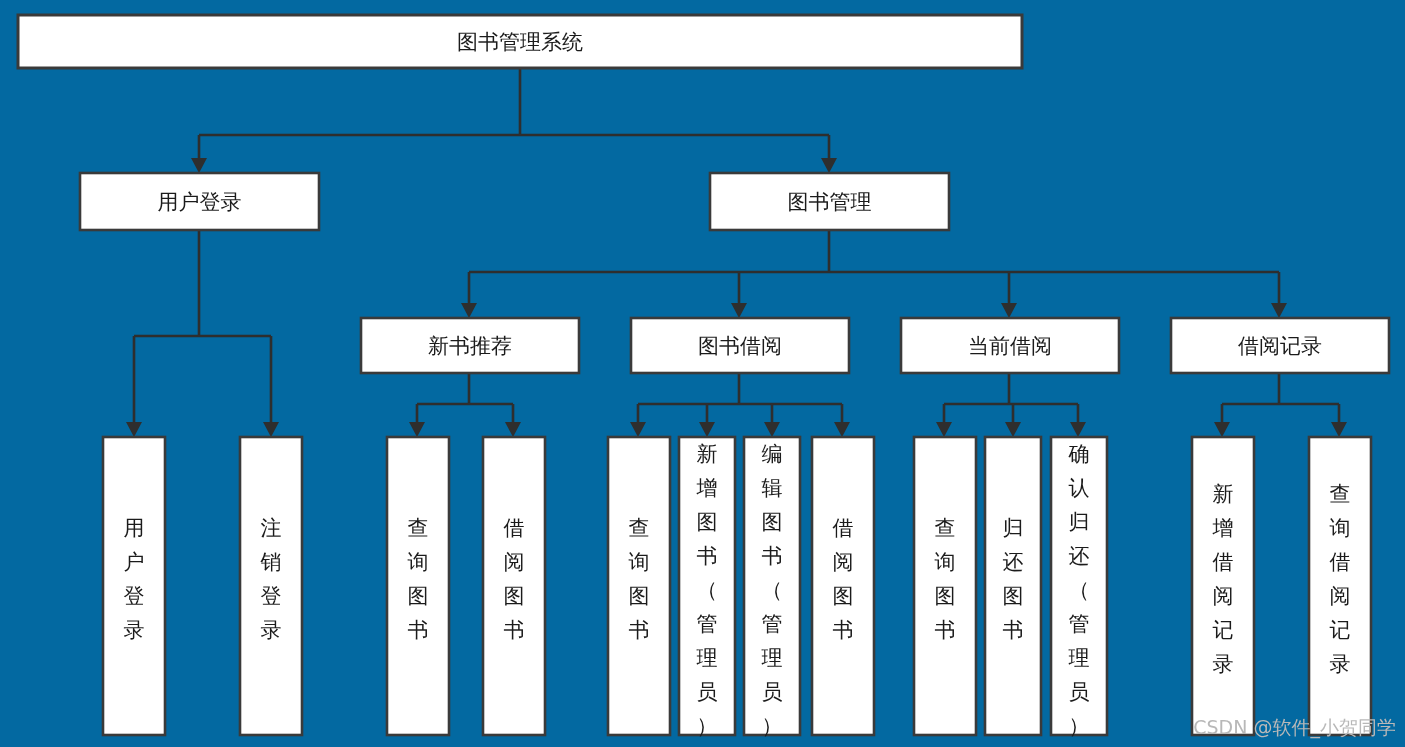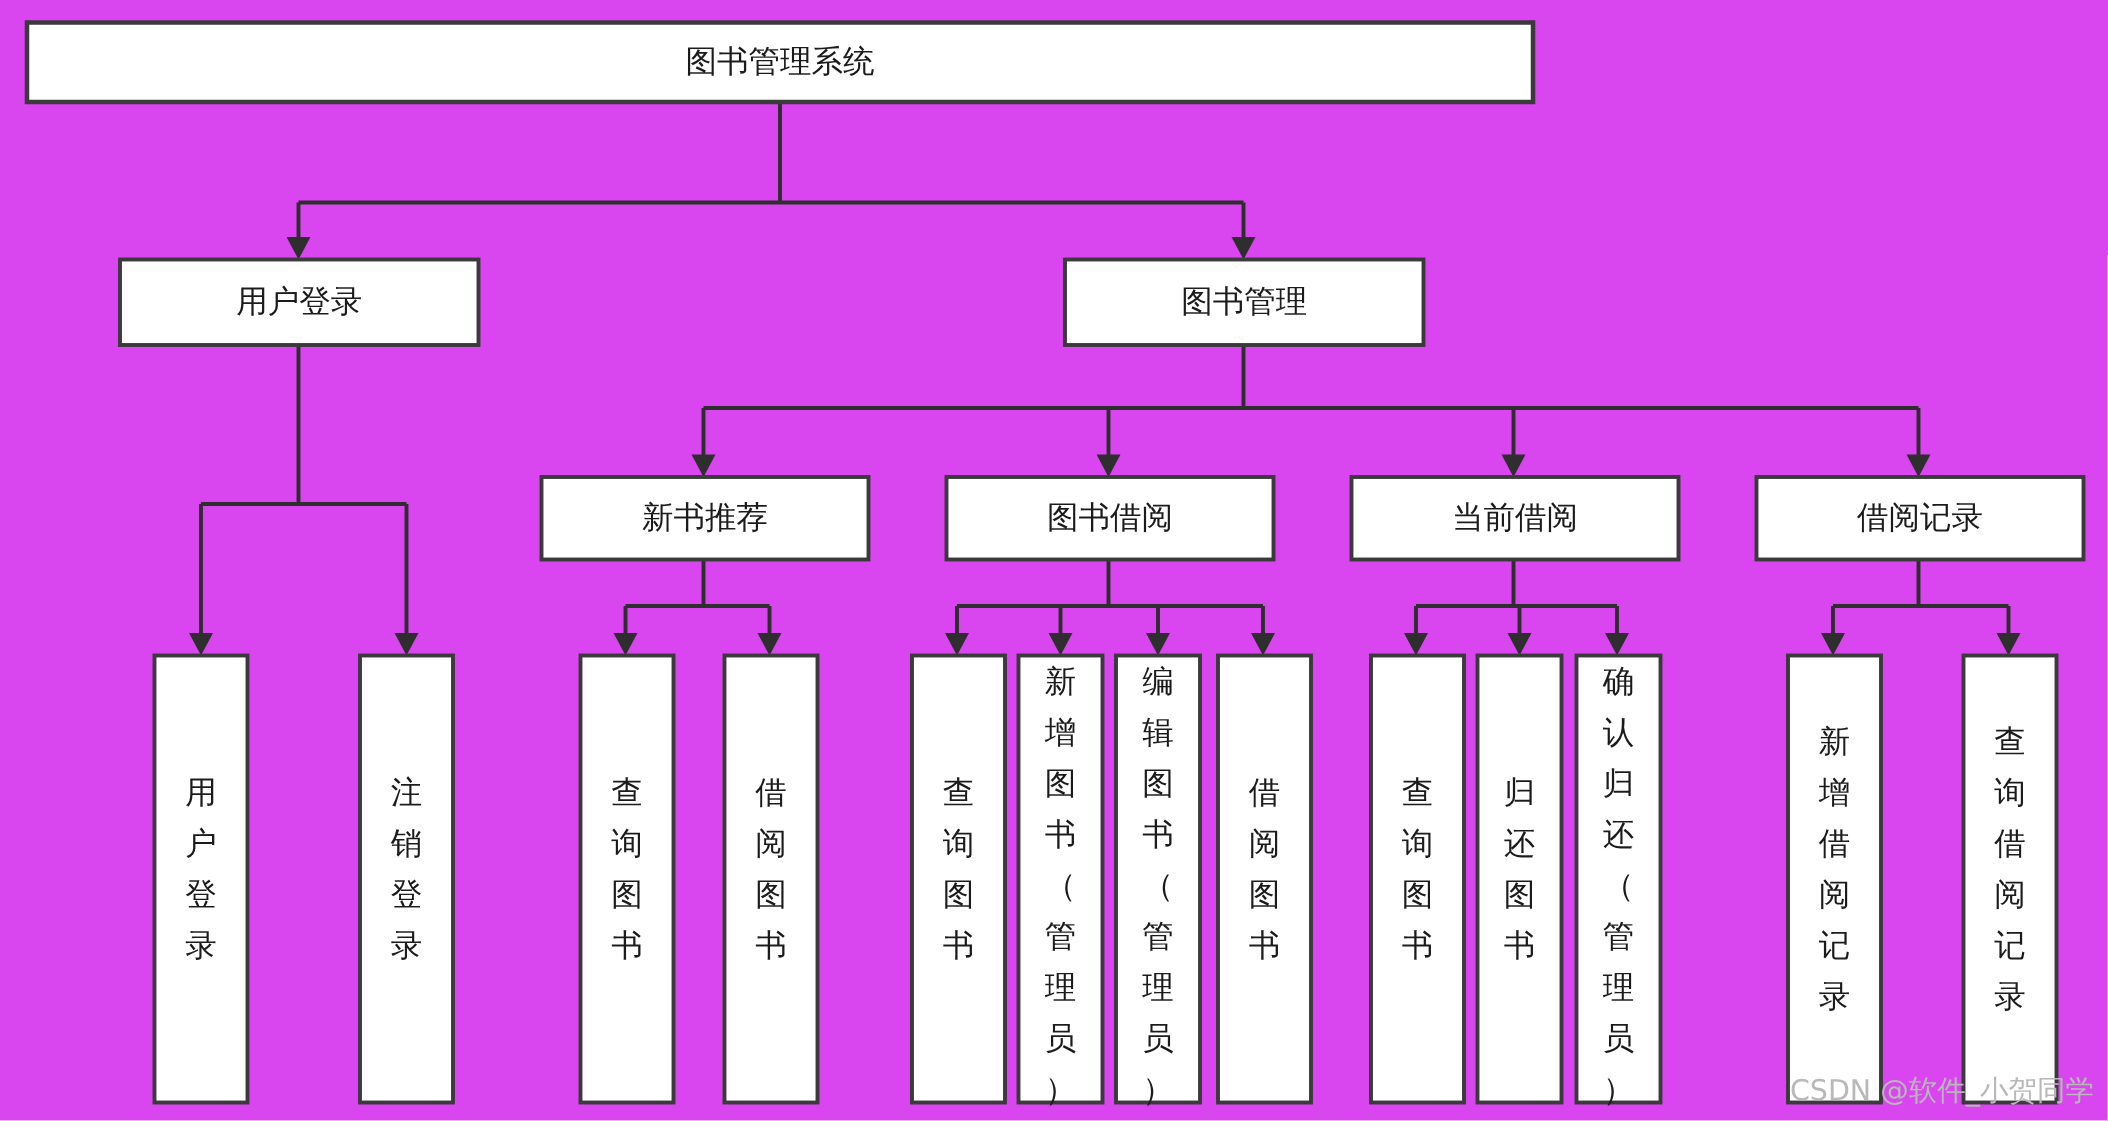--- a/index.html
+++ b/index.html
@@ -8,21 +8,21 @@
     padding: 0;
     background: #ffffff;
   }
   body {
     font-family: "DejaVu Sans", "Liberation Sans", sans-serif;
   }
   #diagram-root {
     position: relative;
     width: 1405px;
     height: 747px;
-    background: #d946ef;
+    background: #0369a1;
     overflow: hidden;
   }
   svg.diagram-canvas {
     position: absolute;
     left: 0;
     top: 0;
     width: 1405px;
     height: 747px;
     display: block;
   }

